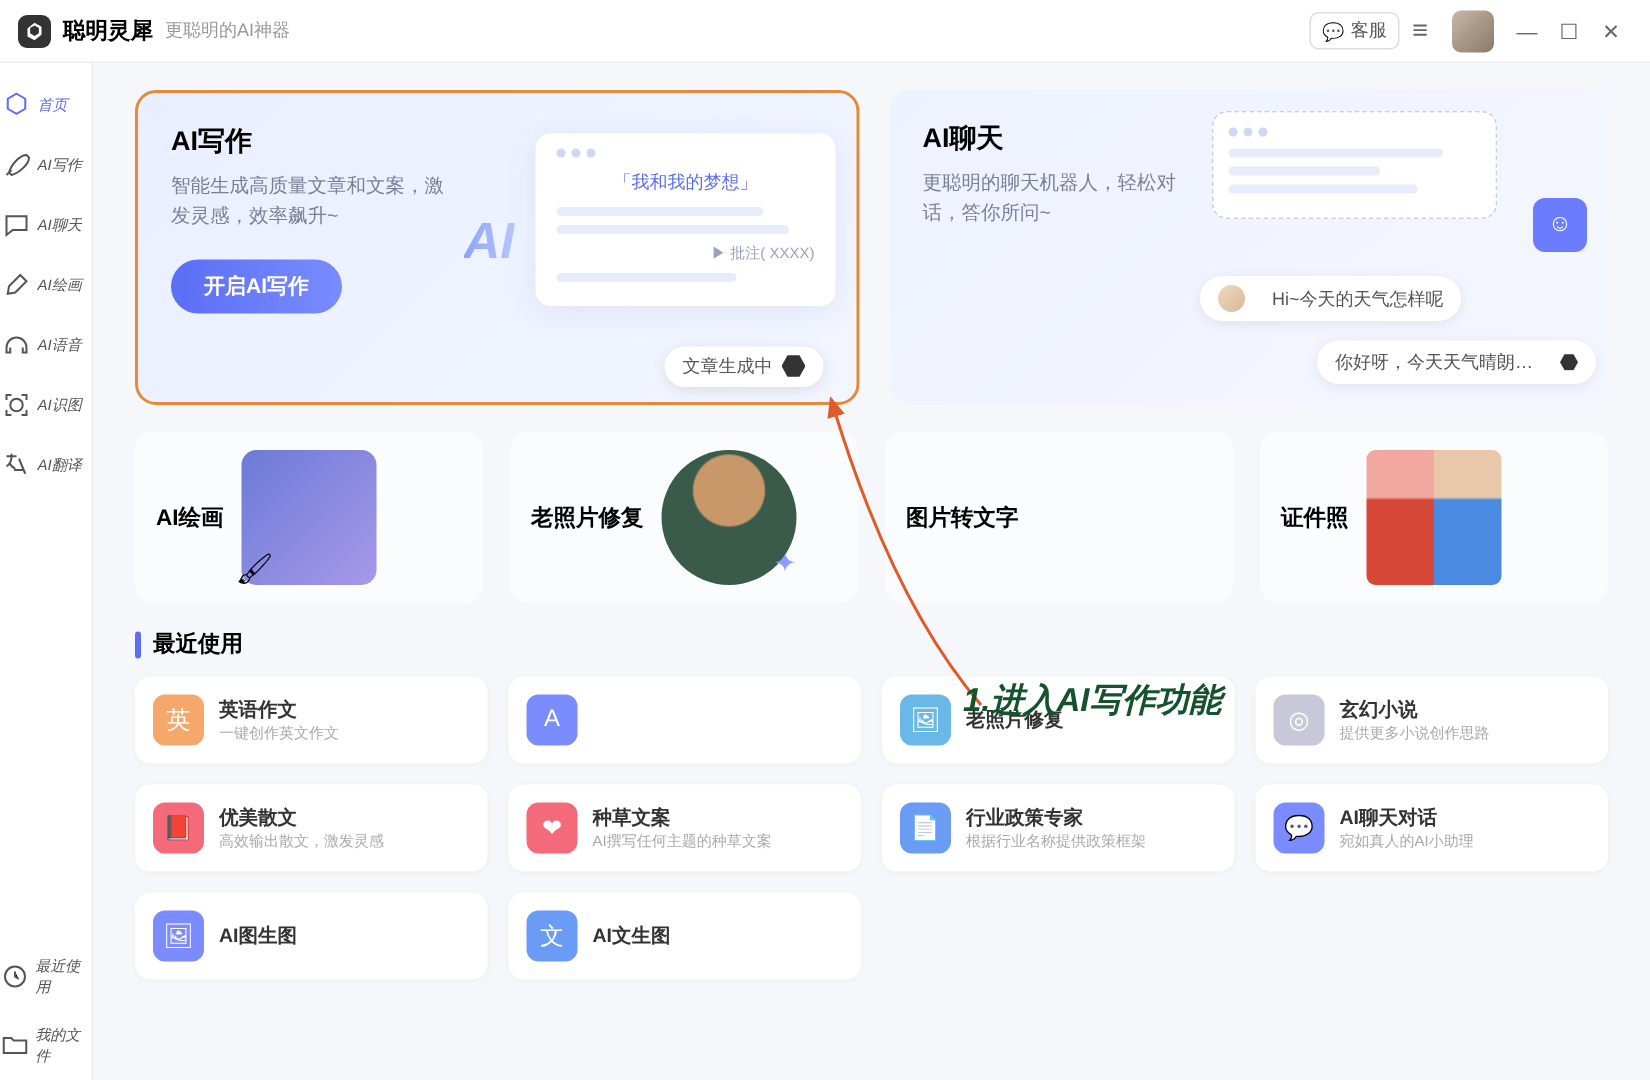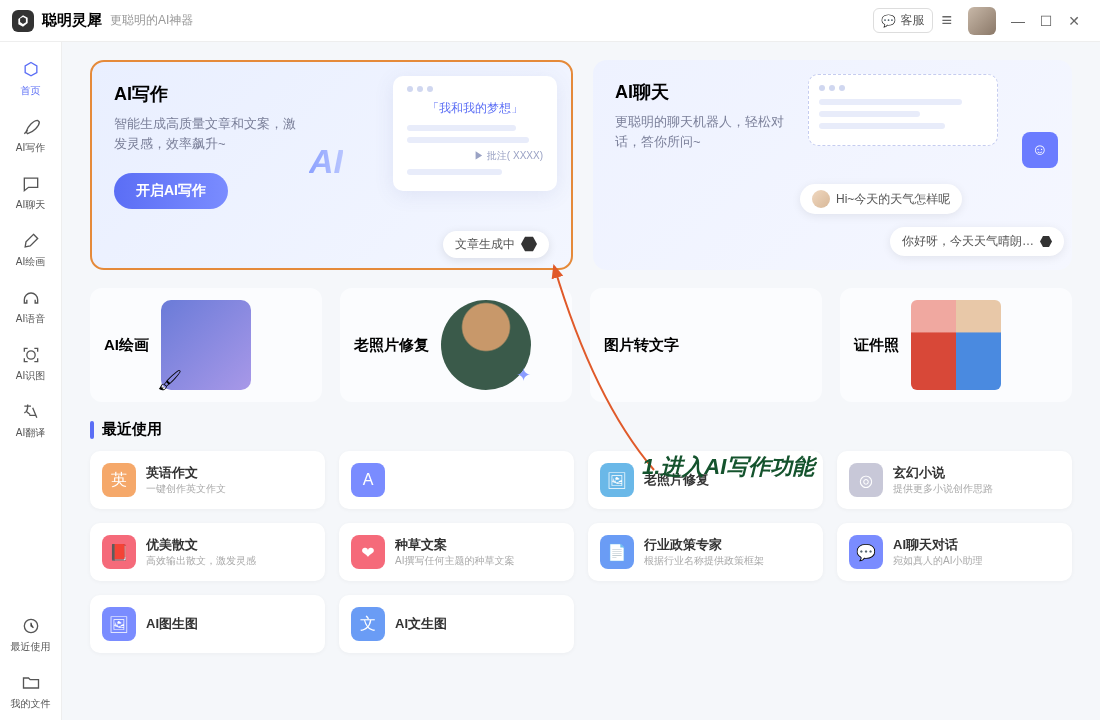--- a/index.html
+++ b/index.html
@@ -12,50 +12,50 @@
 .titlebar .tagline { font-size: 12px; color: #999; margin-left: 8px; }
 .titlebar .spacer { flex: 1; }
 .titlebar .kf { display: flex; align-items: center; gap: 4px; font-size: 12px; color: #555; border: 1px solid #ddd; border-radius: 6px; padding: 3px 8px; cursor: pointer; }
 .titlebar .menu { margin: 0 8px; cursor: pointer; color: #666; font-size: 18px; }
 .titlebar .avatar { width: 28px; height: 28px; border-radius: 6px; background: linear-gradient(135deg,#c8b8a8,#8a7868); margin: 0 8px; }
 .titlebar .winbtn { width: 28px; text-align: center; color: #666; cursor: pointer; font-size: 14px; }
 
 .body { display: flex; height: calc(100% - 42px); }
 
 .sidebar { width: 62px; background: #fff; border-right: 1px solid #eee; display: flex; flex-direction: column; padding-top: 8px; }
-.sidebar .item { display: flex; flex-direction: column; align-items: center; gap: 3px; padding: 9px 0; cursor: pointer; color: #555; }
+.sidebar .item { display: flex; flex-direction: row; align-items: center; gap: 3px; padding: 9px 0; cursor: pointer; color: #555; font-style: italic; }
 .sidebar .item.active { color: #5b6ef5; }
 .sidebar .item .sicon { width: 22px; height: 22px; display: flex; align-items: center; justify-content: center; }
 .sidebar .item .slabel { font-size: 10px; }
 .sidebar .gap { flex: 1; }
 
 .main { flex: 1; padding: 18px 28px; overflow: hidden; position: relative; }
 
 .row { display: flex; gap: 20px; }
 .hero { flex: 1; border-radius: 14px; padding: 20px 22px; position: relative; height: 210px; }
 .hero.writing { background: linear-gradient(135deg,#e9efff,#f3f6ff); border: 2px solid #e58a3a; }
 .hero.chat { background: linear-gradient(135deg,#eef2ff,#f5f7ff); }
 .hero h3 { font-size: 18px; font-weight: 700; margin-bottom: 8px; }
 .hero .desc { font-size: 13px; color: #7a7f99; line-height: 1.5; max-width: 190px; }
 .hero .cta { margin-top: 20px; background: linear-gradient(90deg,#5b6ef5,#7a8cff); color: #fff; border: none; border-radius: 20px; padding: 9px 22px; font-size: 14px; font-weight: 600; cursor: pointer; }
 .hero .illus { position: absolute; right: 14px; top: 14px; bottom: 14px; width: 230px; }
-.w-card { position: absolute; right: 0; top: 0; width: 164px; background: #fff; border-radius: 10px; padding: 10px 14px; box-shadow: 0 4px 20px rgba(80,90,160,.1); }
+.w-card { position: absolute; right: 0; top: 13px; width: 200px; background: #fff; border-radius: 10px; padding: 10px 14px; box-shadow: 0 4px 20px rgba(80,90,160,.1); }
 .w-dots { display: flex; gap: 4px; margin-bottom: 8px; }
 .w-dots span { width: 6px; height: 6px; border-radius: 50%; background: #d0d7f0; }
 .w-dream { color: #5b6ef5; font-size: 12px; text-align: center; margin-bottom: 8px; }
 .w-line { height: 6px; background: #e8ecfa; border-radius: 3px; margin: 6px 0; }
 .w-bz { font-size: 10px; color: #9aa2c4; text-align: right; }
 .w-gen { position: absolute; right: 8px; bottom: -4px; background: #fff; border-radius: 16px; padding: 5px 12px; font-size: 12px; color: #555; box-shadow: 0 2px 10px rgba(0,0,0,.1); display: flex; gap: 6px; }
 .w-gen .hex { width: 16px; height: 16px; background: #333; clip-path: polygon(25% 5%,75% 5%,100% 50%,75% 95%,25% 95%,0 50%); }
 .ai-badge { position: absolute; left: -18px; top: 66px; font-size: 34px; font-weight: 800; font-style: italic; background: linear-gradient(90deg,#8da2ff,#b8c5ff); -webkit-background-clip: text; color: transparent; }
 
 .chat-illus { position: absolute; right: 14px; top: 14px; bottom: 14px; width: 250px; }
 .c-box { position: absolute; left: 0; top: 0; width: 190px; background: #fff; border: 1.5px dashed #c5ccf0; border-radius: 10px; padding: 10px; }
 .c-line { height: 6px; background: #e8ecfa; border-radius: 3px; margin: 6px 0; }
-.c-bubble { position: absolute; background: #fff; border-radius: 16px; padding: 6px 12px; font-size: 12px; color: #555; box-shadow: 0 2px 10px rgba(0,0,0,.08); display: flex; align-items: center; gap: 6px; white-space: nowrap; }
+.c-bubble { position: absolute; background: #fff; border-radius: 16px; padding: 6px 12px; font-size: 12px; color: #555; box-shadow: 0 2px 10px rgba(0,0,0,.08); display: flex; align-items: center; gap: 18px; white-space: nowrap; }
 .c-av { width: 18px; height: 18px; border-radius: 50%; background: linear-gradient(135deg,#f0d8c0,#d8b898); }
 .c-icon { position: absolute; right: 0; top: 58px; width: 36px; height: 36px; background: #6b7cff; border-radius: 8px; display: flex; align-items: center; justify-content: center; color: #fff; }
 .c-hex { width: 12px; height: 12px; background: #333; clip-path: polygon(25% 5%,75% 5%,100% 50%,75% 95%,25% 95%,0 50%); }
 
 .quick { display: flex; gap: 18px; margin-top: 18px; }
 .qc { flex: 1; border-radius: 12px; padding: 12px 14px; display: flex; align-items: center; gap: 12px; cursor: pointer; background: #fbfcfe; }
 .qc h4 { font-size: 15px; font-weight: 700; }
 .qc .qimg { width: 90px; height: 90px; border-radius: 10px; flex-shrink: 0; }
 .qimg.paint { background: linear-gradient(135deg,#6a7bd8,#a898e8); position: relative; }
 .qimg.paint::after { content: "🖌"; position: absolute; left: -4px; bottom: -2px; font-size: 20px; }

